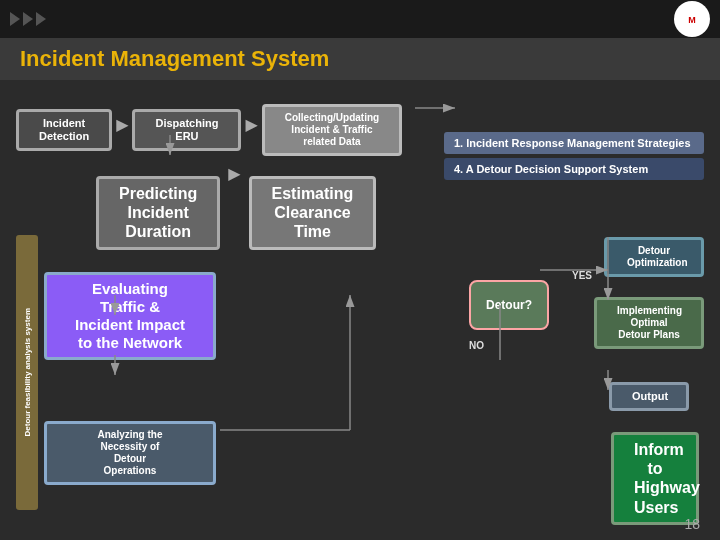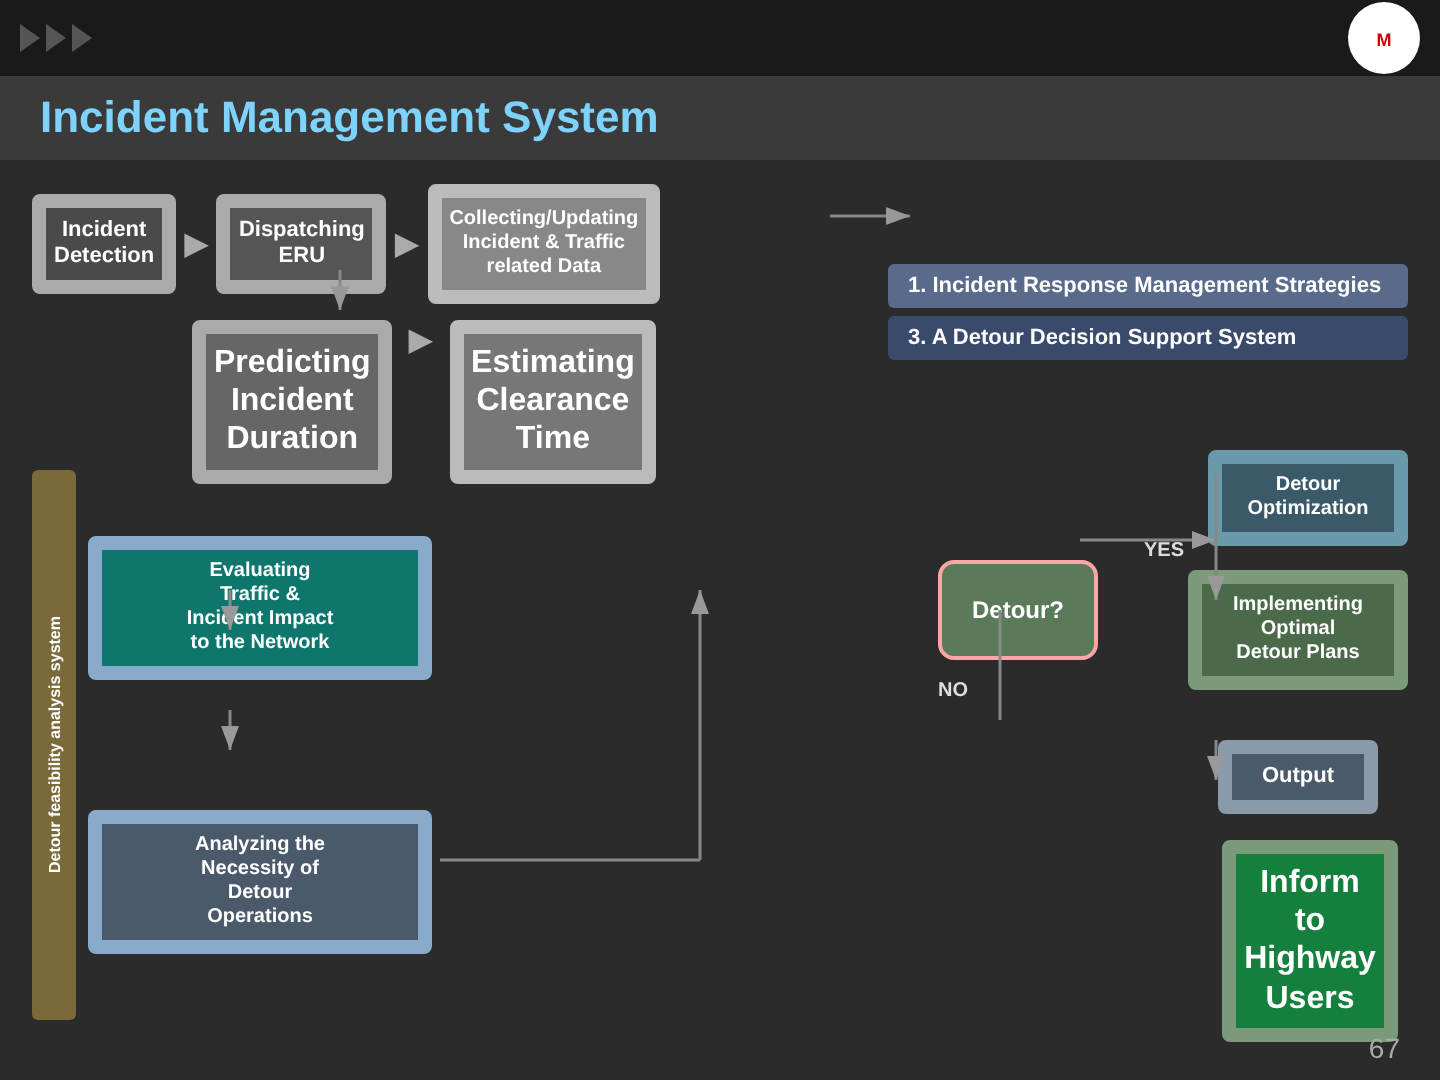--- a/index.html
+++ b/index.html
@@ -48,43 +48,44 @@
       font-weight: bold;
       color: #c00;
       overflow: hidden;
     }
     
     .title-bar {
       background: #3a3a3a;
       padding: 8px 20px;
       font-size: 22px;
       font-weight: bold;
-      color: #7dd3fc;
+      color: #eab308;
     }
     
     .content {
       padding: 12px 16px;
       position: relative;
     }
     
     .flow-row {
       display: flex;
       align-items: center;
       gap: 4px;
       margin-bottom: 8px;
     }
     .box {
-      border: 7px solid #bef264;
+      border: 3px solid #bef264;
       border-radius: 4px;
-      padding: 5px 4px;
+      padding: 5px 20px;
       font-size: 11px;
       font-weight: bold;
       text-align: center;
       color: white;
       line-height: 1.2;
+      margin-top: 12px;
     }
     .box-incident {
       background: #4a4a4a;
       border-color: #aaa;
       min-width: 70px;
     }
     .box-dispatch {
       background: #555;
       border-color: #aaa;
       min-width: 80px;
@@ -195,21 +196,21 @@
       <div class="box box-collecting">
         <span>Collecting/Updating<br>Incident &amp; Traffic<br>related Data</span>
       </div>
     </div>
 
     <div class="numbered-list">
       <div class="num-item num-item-1">
         <span>1. Incident Response Management Strategies</span>
       </div>
       <div class="num-item num-item-3">
-        <span>3. A Detour Decision Support System</span>
+        <span>4. A Detour Decision Support System</span>
       </div>
     </div>
 
     <div class="middle-row">
       <div class="box box-predict">
         <span>Predicting<br>Incident<br>Duration</span>
       </div>
       <div class="arrow-right">▶</div>
       <div class="box box-estimate">
         <span>Estimating<br>Clearance<br>Time</span>
@@ -218,21 +219,21 @@
 
   </div>
 
   <div style="position:absolute; left:16px; top:235px; bottom:30px; width:200px;">
 
     <div style="position:absolute; left:0; top:0; bottom:0; width:22px; background:#7a6a3a; border-radius:3px; display:flex; align-items:center; justify-content:center;">
       <span style="writing-mode:vertical-rl; transform:rotate(180deg); color:white; font-size:8px; font-weight:bold; text-align:center;">Detour feasibility analysis system</span>
     </div>
 
     <div style="margin-left:28px; display:flex; flex-direction:column; gap:6px; height:100%; justify-content:space-around; padding:4px 0;">
-      <div class="box" style="background:#0f766e; border-color:#8aaacc; font-size:10px;">
+      <div class="box" style="background:#8b5cf6; border-color:#8aaacc; font-size:15px;">
         <span>Evaluating<br>Traffic &amp;<br>Incident Impact<br>to the Network</span>
       </div>
       <div class="box" style="background:#4a5a6a; border-color:#8aaacc; font-size:10px;">
         <span>Analyzing the<br>Necessity of<br>Detour<br>Operations</span>
       </div>
     </div>
   </div>
 
   <div style="position:absolute; right:16px; top:225px; width:290px; height:270px;">
 
@@ -283,16 +284,16 @@
     <line x1="608" y1="237" x2="608" y2="300" stroke="#888" stroke-width="1.5" marker-end="url(#arrowhead)"></line>
 
     <line x1="500" y1="305" x2="500" y2="360" stroke="#888" stroke-width="1.5"></line>
 
     <line x1="608" y1="370" x2="608" y2="390" stroke="#888" stroke-width="1.5" marker-end="url(#arrowhead)"></line>
 
     <line x1="415" y1="108" x2="455" y2="108" stroke="#888" stroke-width="1.5" marker-end="url(#arrowhead)"></line>
   </svg>
 
   <div class="slide-number">
-    <span>67</span>
+    <span>18</span>
   </div>
 
 </div>
 
 </body></html>

